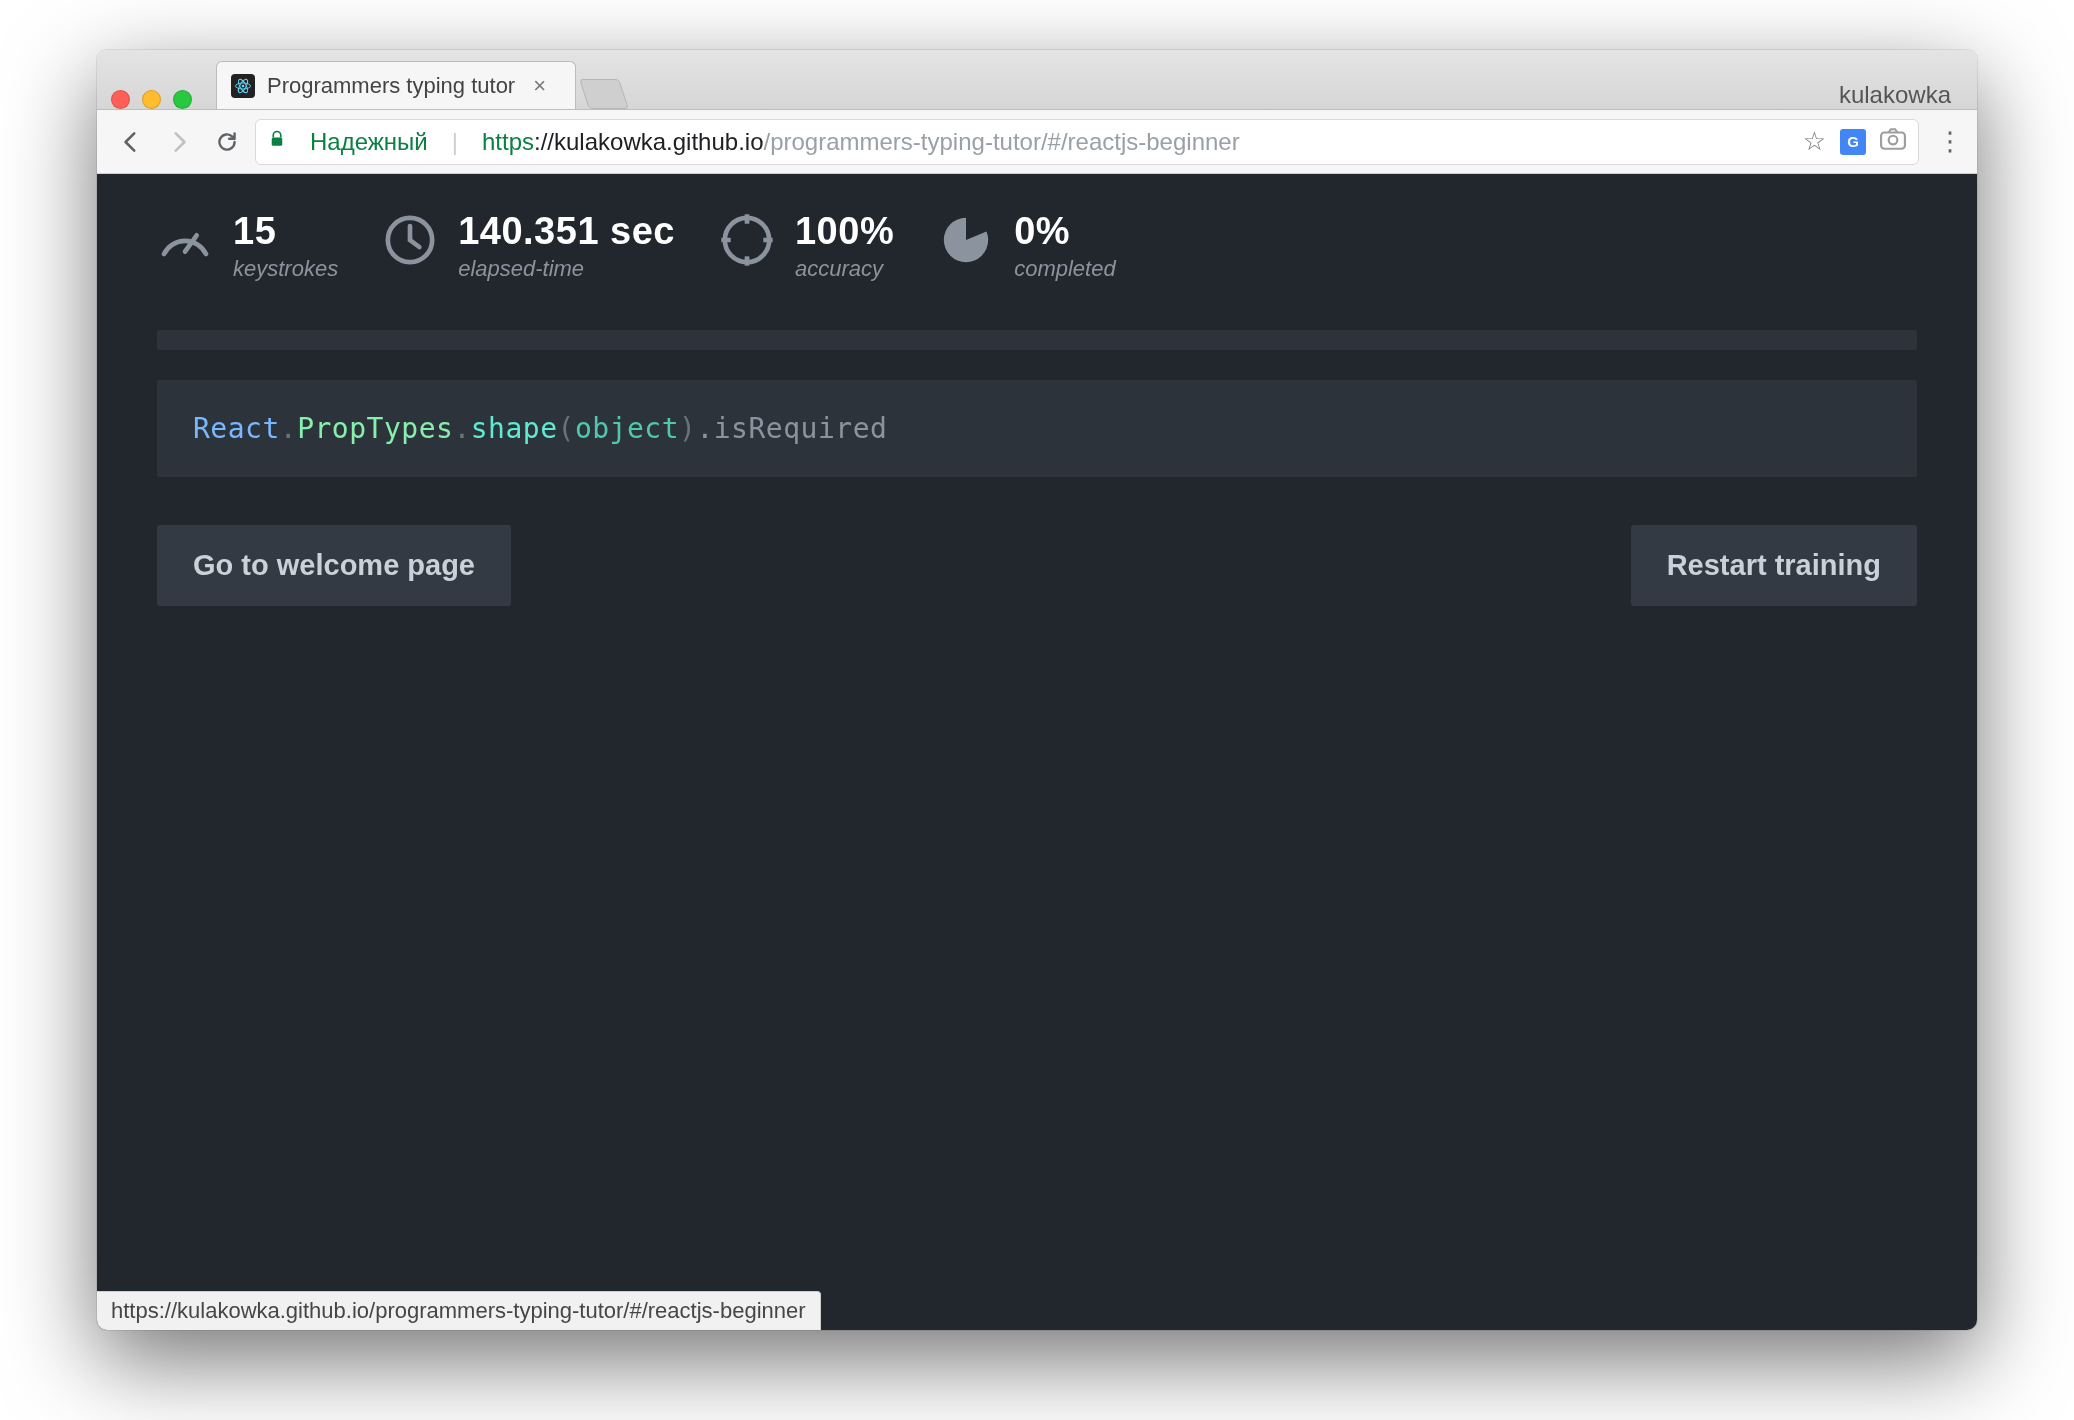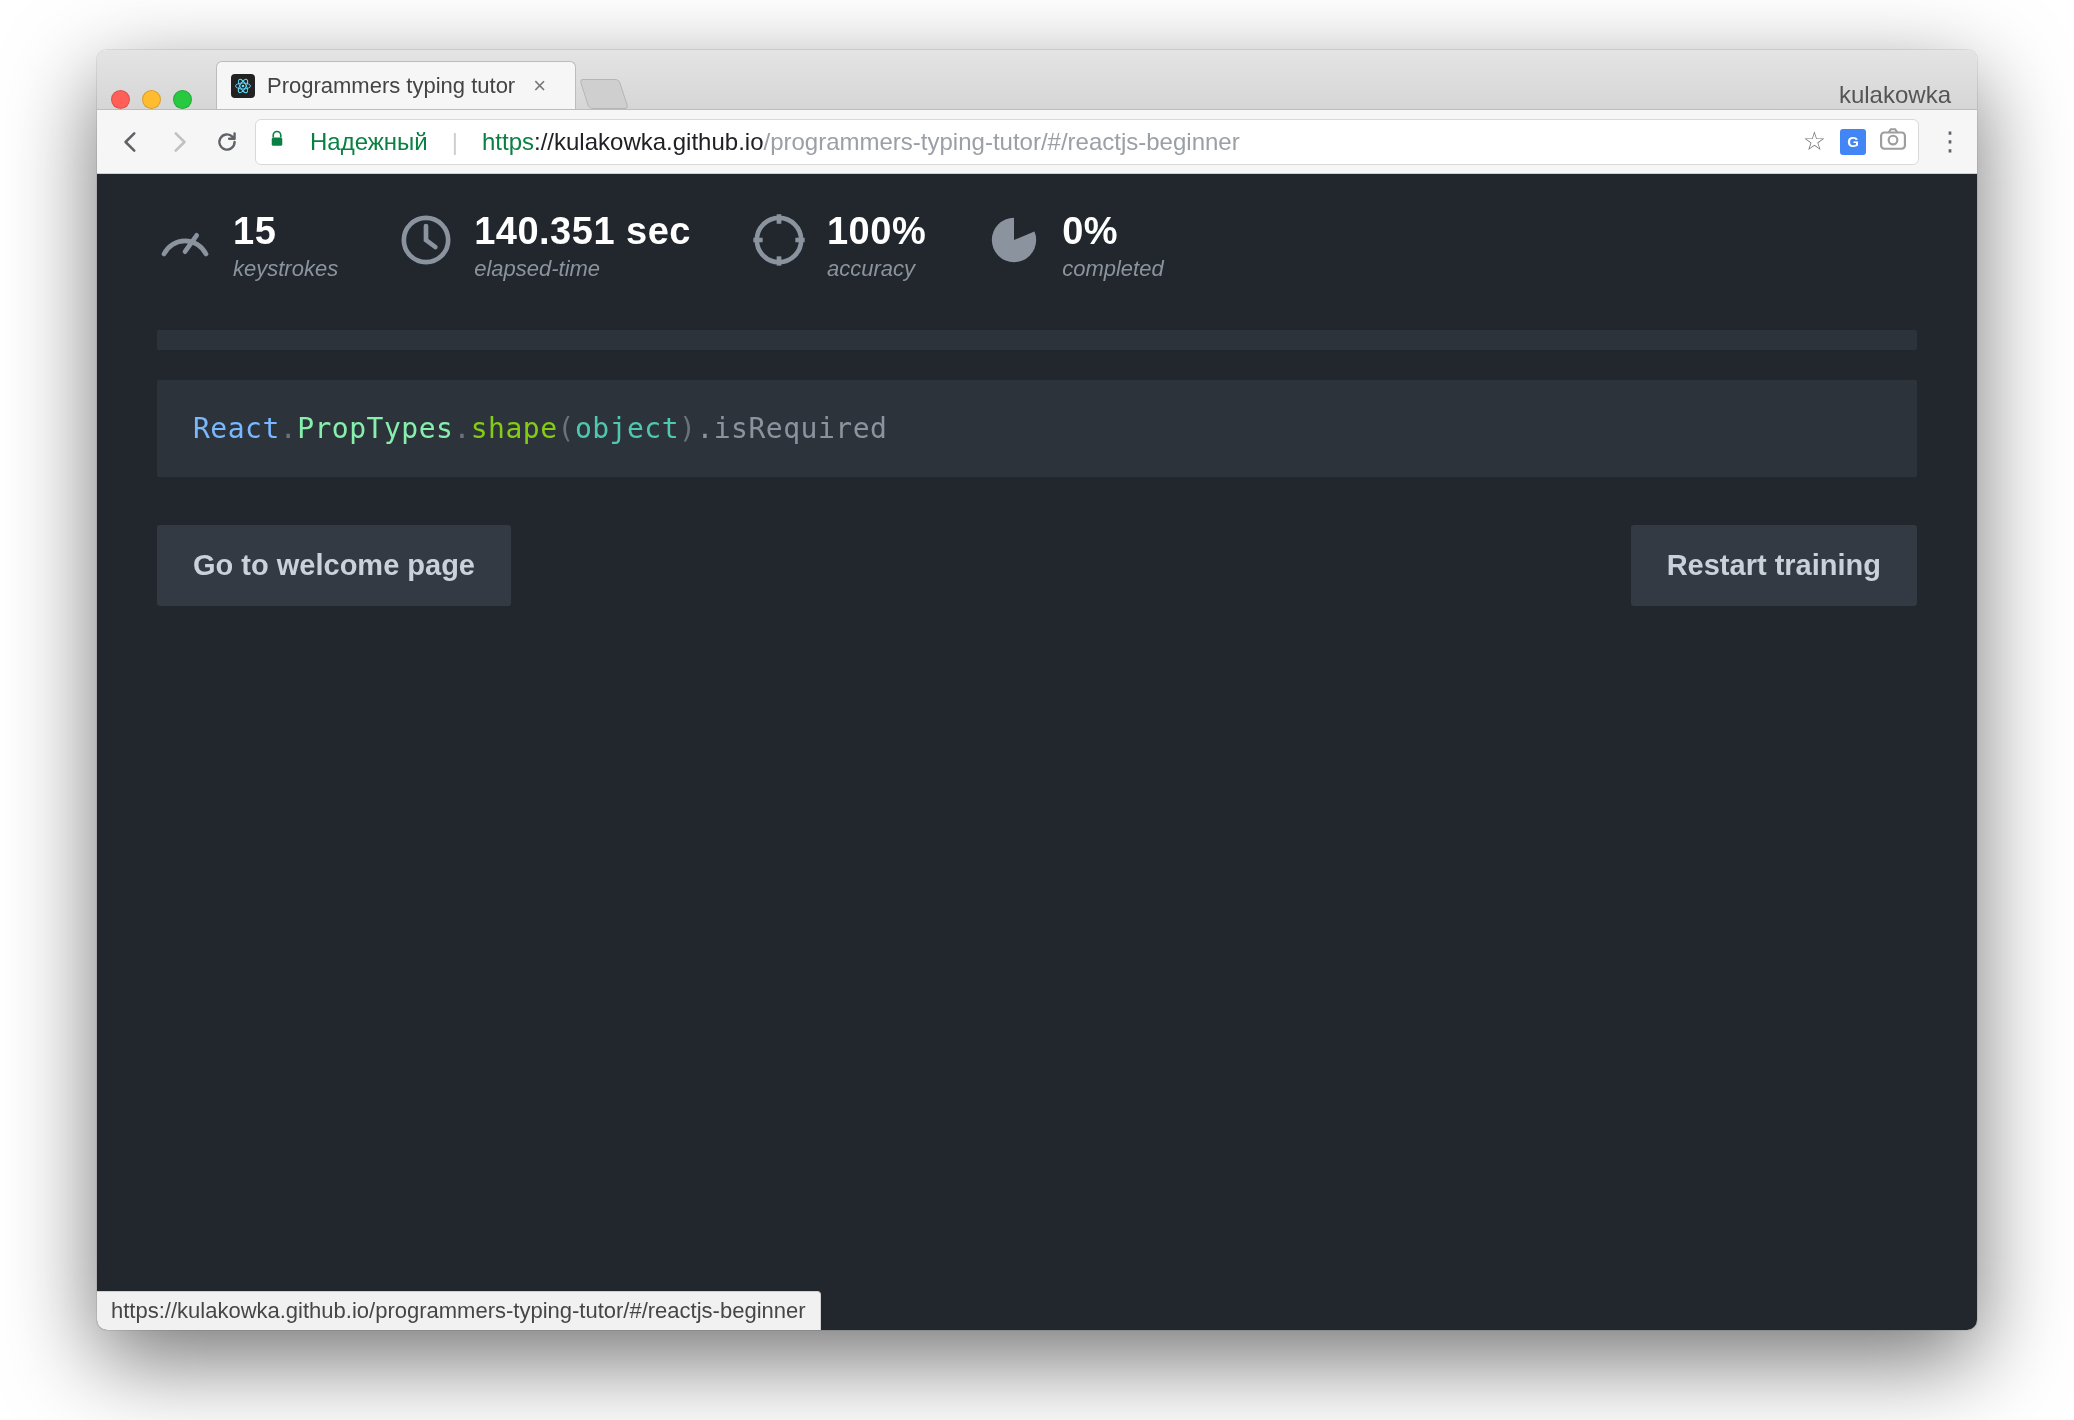--- a/index.html
+++ b/index.html
@@ -90,21 +90,21 @@
     display:flex;align-items:center;justify-content:center;font-size:15px;font-weight:bold;
   }
   .camera { font-size:24px; color:#9e9e9e; }
   .kebab { margin-left:10px; color:#5f6368; font-size:26px; }
   
   .content {
     flex:1; background:#22272e; color:#e6e6e6; position:relative;
     padding: 38px 60px 0 60px;
   }
   .stats {
-    display:flex; gap:60px; align-items:flex-start; margin-bottom:48px;
+    display:flex; gap:44px; align-items:flex-start; margin-bottom:48px;
   }
   .stat { display:flex; gap:20px; align-items:flex-start; }
   .stat-icon { width:56px;height:56px; flex:0 0 56px; }
   .stat-icon svg { width:56px;height:56px; }
   .stat-text { display:flex; flex-direction:column; }
   .stat-value {
     font-size:38px; font-weight:800; color:#ffffff; line-height:1.05;
     letter-spacing:0.5px;
   }
   .stat-label { font-size:22px; color:#8b949e; margin-top:4px;font-style:italic; }
@@ -113,21 +113,21 @@
   }
   .code-box {
     background:#2d333b; padding:32px 36px; border-radius:2px;
     font-family: "SFMono-Regular", Menlo, Consolas, monospace;
     font-size:28px; letter-spacing:0.5px;
     white-space: pre;
   }
   .tok-blue { color:#79b8ff; }
   .tok-dim { color:#6a737d; }
   .tok-green { color:#86efac; }
-  .tok-orange { color:#84cc16; }
+  .tok-orange { color:#5eead4; }
   .tok-teal { color:#4ec9b0; }
   .tok-gray { color:#8b949e; }
   .actions {
     display:flex; justify-content:space-between; margin-top:48px;
   }
   .btn {
     background:#333a43; color:#c9d1d9; font-size:29px; font-weight:700;
     padding:24px 36px; border-radius:3px; border:none;
   }
   

